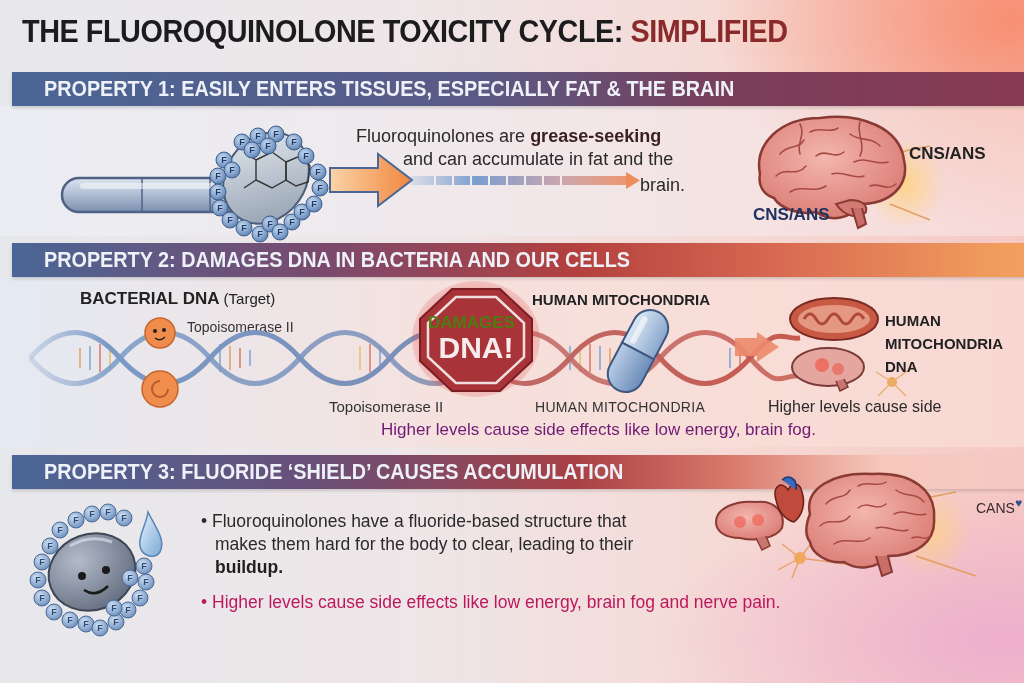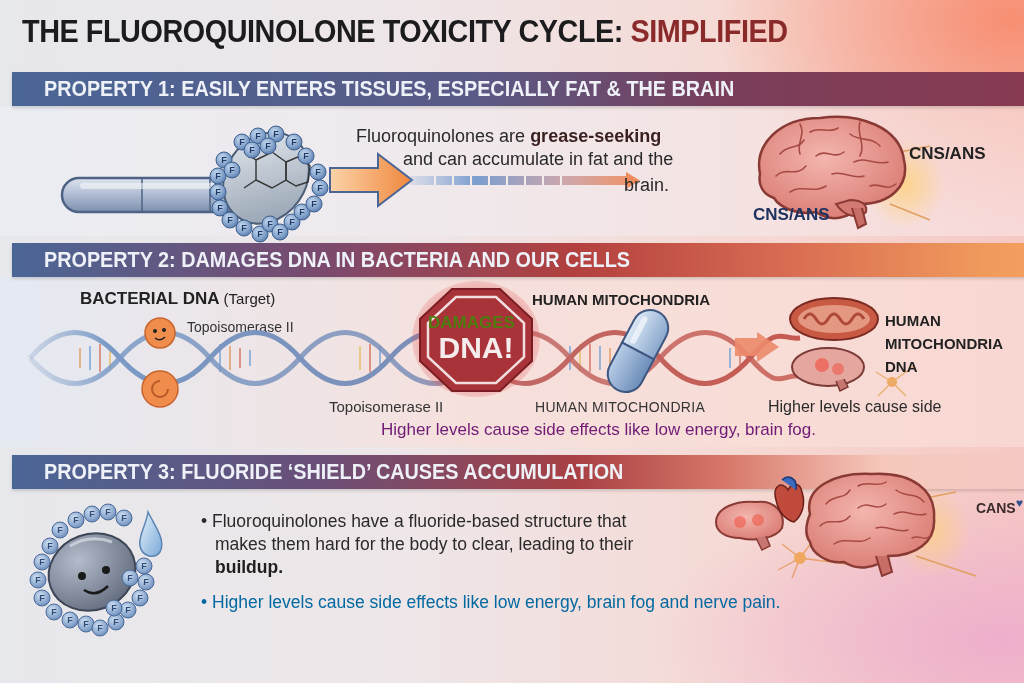--- a/index.html
+++ b/index.html
@@ -37,40 +37,40 @@
   .panel1 { top: 106px; height: 130px; }
   .panel2 { top: 277px; height: 170px; background: linear-gradient(90deg, rgba(228,234,244,0.8), rgba(250,222,215,0.6) 45%, rgba(250,225,220,0.6)); }
 
   .txt { position: absolute; white-space: nowrap; color: #2a2a2a; }
   .bold { font-weight: bold; }
 
   
   .generic-label { left: 66px; top: 122px; font-size: 18px; font-weight: bold; text-align: center; line-height: 22px; color:#222; }
   .p1-text { left: 356px; top: 124px; font-size: 18px; line-height: 25px; color:#2a2a2a; }
   .p1-line2 { left: 403px; top: 149px; font-size: 18px; }
-  .p1-line3 { left: 624px; top: 175px; font-size: 18px; }
+  .p1-line3 { left: 640px; top: 175px; font-size: 18px; }
   .cns1 { left: 909px; top: 144px; font-size: 17px; font-weight: bold; color:#222; }
   .cns2 { left: 753px; top: 205px; font-size: 17px; font-weight: bold; color:#1f3260; }
 
   
   .bact { left: 80px; top: 289px; font-size: 17px; font-weight: bold; color:#222; }
   .bact .small { font-weight: normal; font-size: 15px; }
   .topo1 { left: 187px; top: 319px; font-size: 14px; color:#333; }
   .topo2 { left: 329px; top: 398px; font-size: 15px; color:#333; }
   .human1 { left: 532px; top: 291px; font-size: 15px; font-weight: bold; color:#222; }
   .human2 { left: 535px; top: 399px; font-size: 14px; color:#333; letter-spacing: 0.3px; }
   .human3 { left: 885px; top: 309px; font-size: 15px; font-weight: bold; color:#222; line-height: 23px; }
   .side1 { left: 768px; top: 398px; font-size: 16px; color:#2a2a2a; }
   .side2 { left: 381px; top: 420px; font-size: 17px; color:#701a75; }
 
   
   .bullet1 { left: 201px; top: 510px; font-size: 17.5px; line-height: 23px; color:#2a2a2a; white-space: normal; width: 520px; }
   .bullet1 .ind { padding-left: 14px; display: block; }
-  .bullet2 { left: 201px; top: 592px; font-size: 17.5px; color:#0369a1; }
-  .cans { left: 976px; top: 496px; font-size: 14px; font-weight: bold; color:#3a2a2a; }
+  .bullet2 { left: 201px; top: 592px; font-size: 17.5px; color:#be185d; }
+  .cans { left: 976px; top: 496px; font-size: 14px; font-weight: normal; color:#3a2a2a; }
   .cans .heart { color:#2f4f8a; }
 
   svg { position: absolute; overflow: visible; }
 </style>
 </head>
 <body>
 
 <div class="title">
   <span>THE FLUOROQUINOLONE TOXICITY CYCLE: </span><span class="accent">SIMPLIFIED</span>
 </div>

